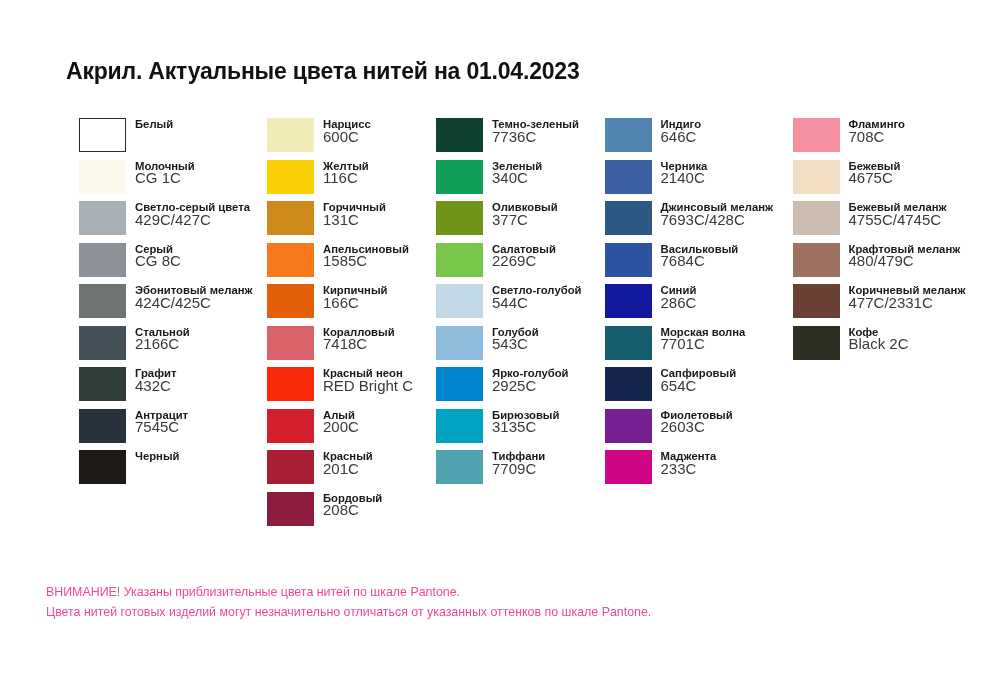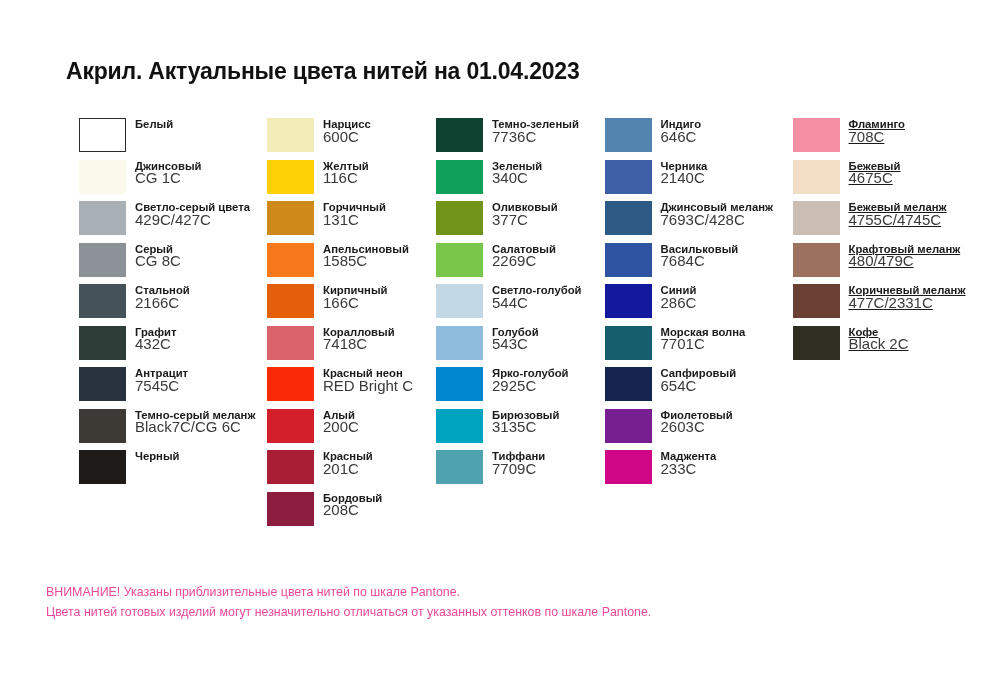--- a/index.html
+++ b/index.html
@@ -38,21 +38,21 @@
     gap: 0px;
   }
   .column {
     width: 188px;
     margin-right: 0px;
   }
   .col-0 { width: 188px; }
   .col-1 { width: 188px; }
   .col-2 { width: 188px; }
   .col-3 { width: 188px; }
-  .col-4 { width: 188px; text-decoration: underline; }
+  .col-4 { width: 188px; }
   .swatch-row {
     display: flex;
     align-items: flex-start;
     height: 41.5px;
     padding-left: 23px;
   }
   .swatch {
     width: 47px;
     height: 34px;
     flex: 0 0 47px;
@@ -101,64 +101,64 @@
       <div class="swatch-row">
         <div class="swatch outlined" style="background:#ffffff"></div>
         <div class="labels">
           <div class="name">Белый</div>
           <div class="code"></div>
         </div>
       </div>
       <div class="swatch-row">
         <div class="swatch" style="background:#fbf8ec"></div>
         <div class="labels">
-          <div class="name">Джинсовый</div>
+          <div class="name">Молочный</div>
           <div class="code">CG 1C</div>
         </div>
       </div>
       <div class="swatch-row">
         <div class="swatch" style="background:#a8afb5"></div>
         <div class="labels">
           <div class="name">Светло-серый цвета</div>
           <div class="code">429C/427C</div>
         </div>
       </div>
       <div class="swatch-row">
         <div class="swatch" style="background:#8b9196"></div>
         <div class="labels">
           <div class="name">Серый</div>
           <div class="code">CG 8C</div>
         </div>
       </div>
       <div class="swatch-row">
+        <div class="swatch" style="background:#6f7472"></div>
+        <div class="labels">
+          <div class="name">Эбонитовый меланж</div>
+          <div class="code">424C/425C</div>
+        </div>
+      </div>
+      <div class="swatch-row">
         <div class="swatch" style="background:#46525a"></div>
         <div class="labels">
           <div class="name">Стальной</div>
           <div class="code">2166C</div>
         </div>
       </div>
       <div class="swatch-row">
         <div class="swatch" style="background:#2f3d38"></div>
         <div class="labels">
           <div class="name">Графит</div>
           <div class="code">432C</div>
         </div>
       </div>
       <div class="swatch-row">
         <div class="swatch" style="background:#28323c"></div>
         <div class="labels">
           <div class="name">Антрацит</div>
           <div class="code">7545C</div>
-        </div>
-      </div>
-      <div class="swatch-row">
-        <div class="swatch" style="background:#3d3a35"></div>
-        <div class="labels">
-          <div class="name">Темно-серый меланж</div>
-          <div class="code">Black7C/CG 6C</div>
         </div>
       </div>
       <div class="swatch-row">
         <div class="swatch" style="background:#1d1a18"></div>
         <div class="labels">
           <div class="name">Черный</div>
           <div class="code"></div>
         </div>
       </div>
     </div>

